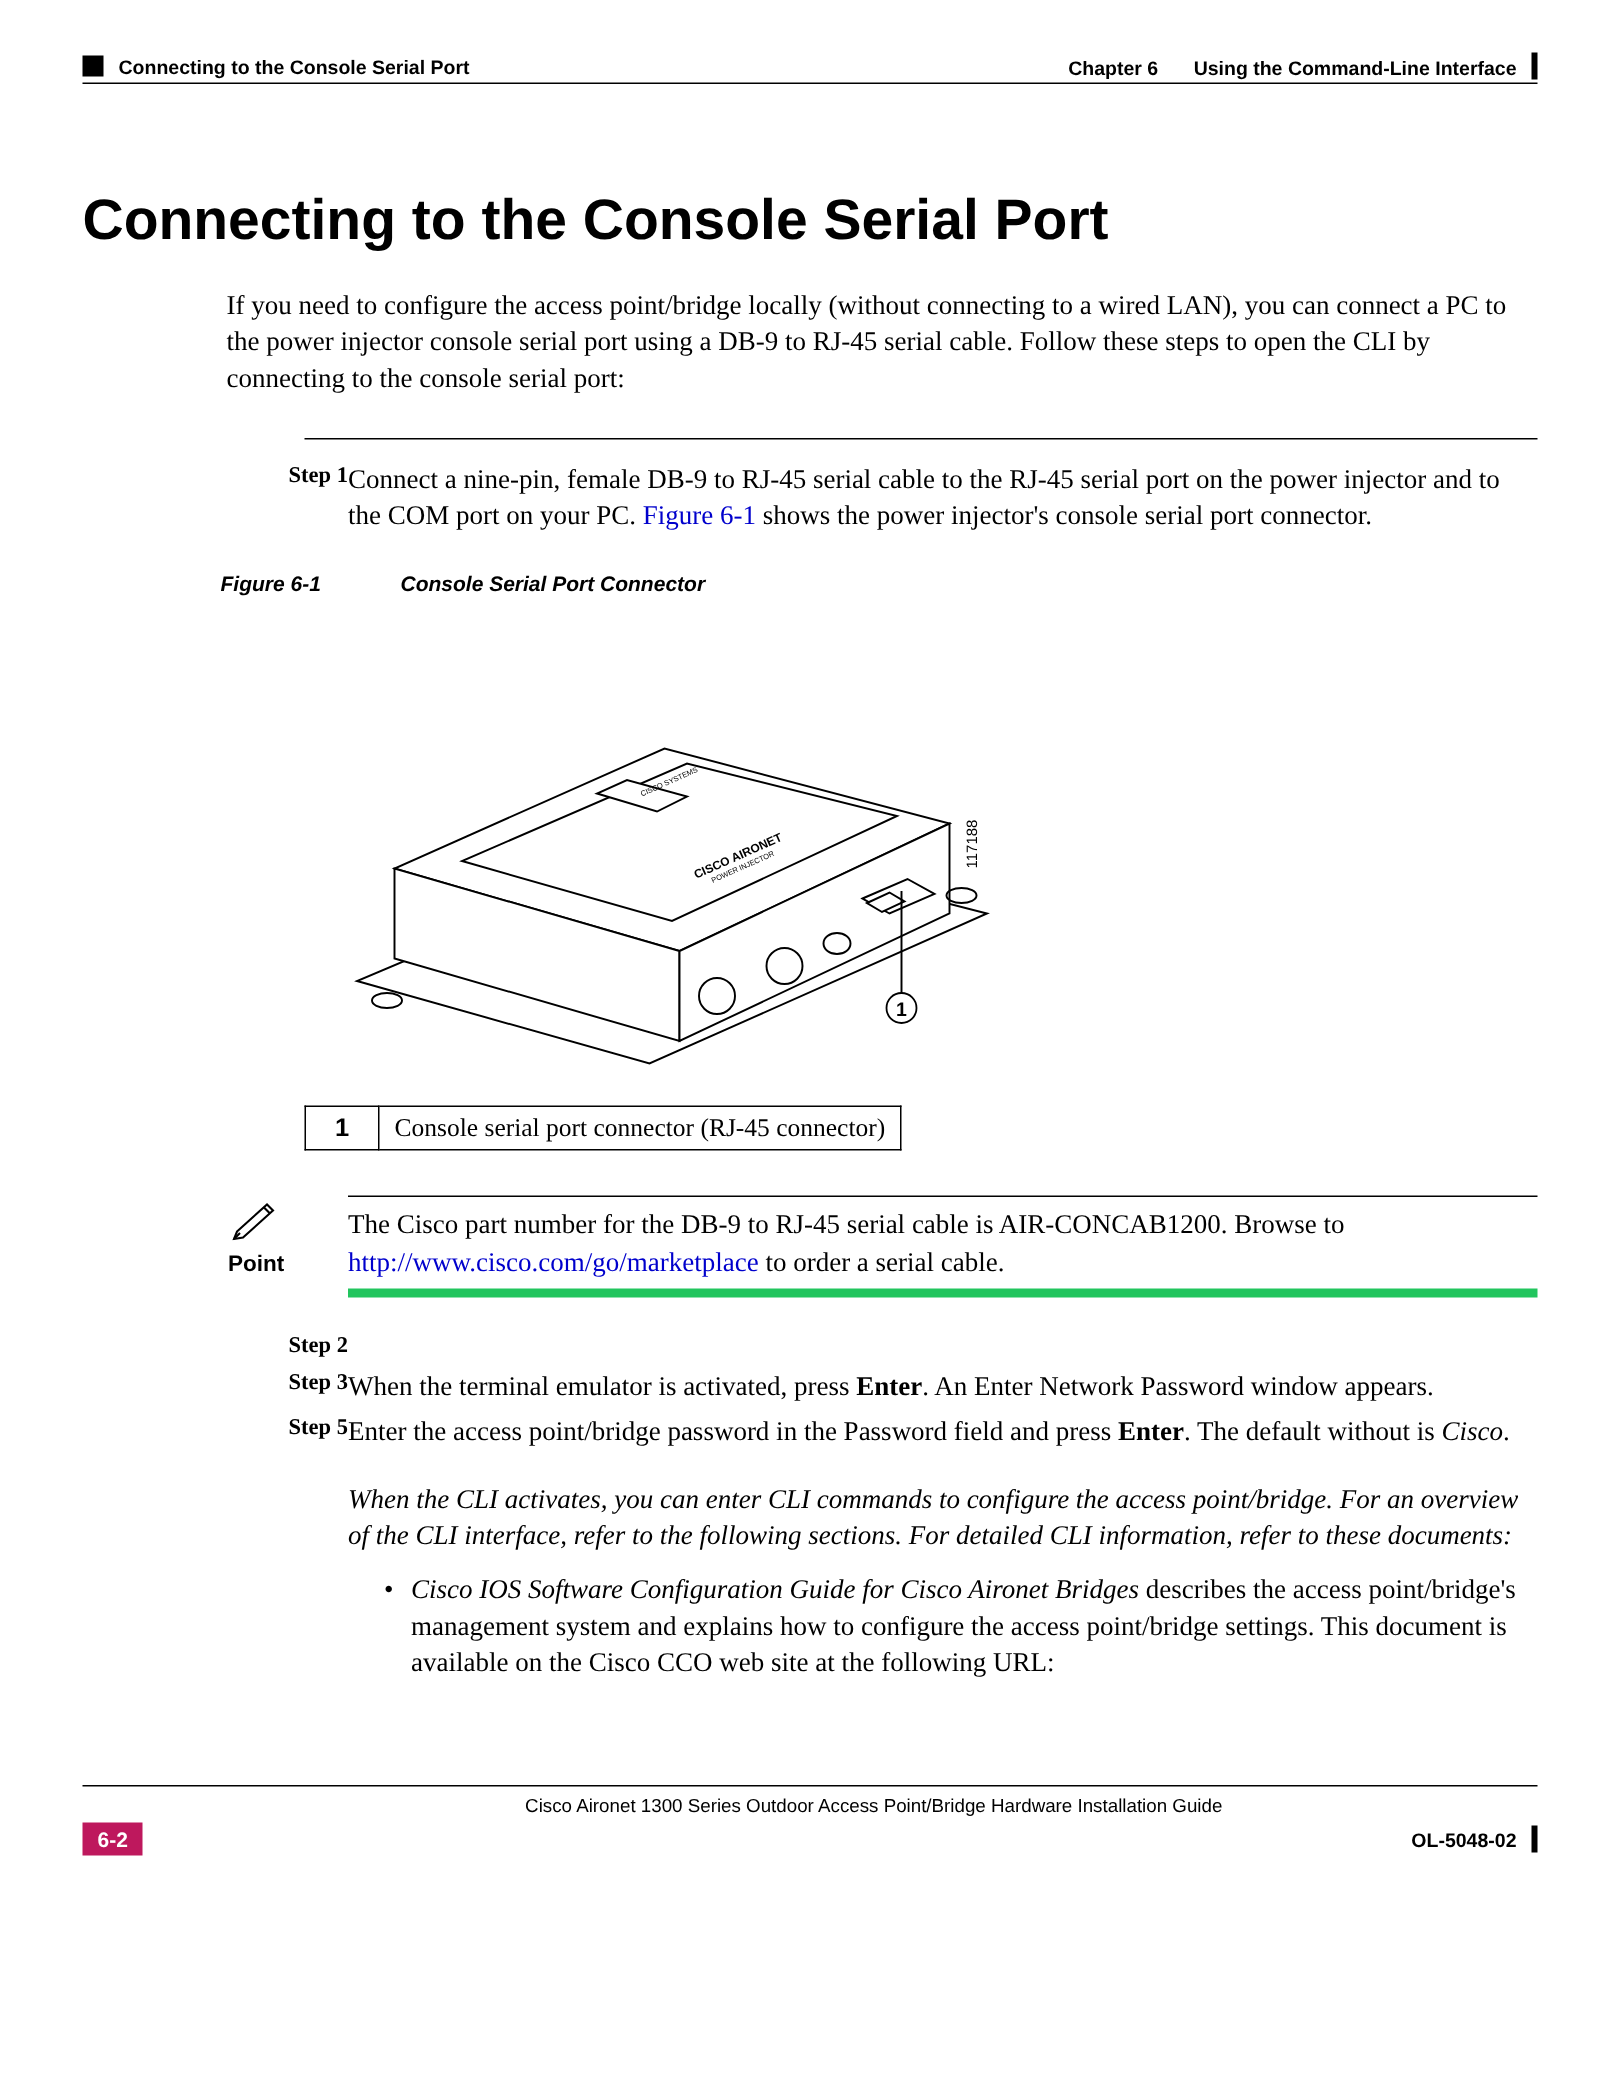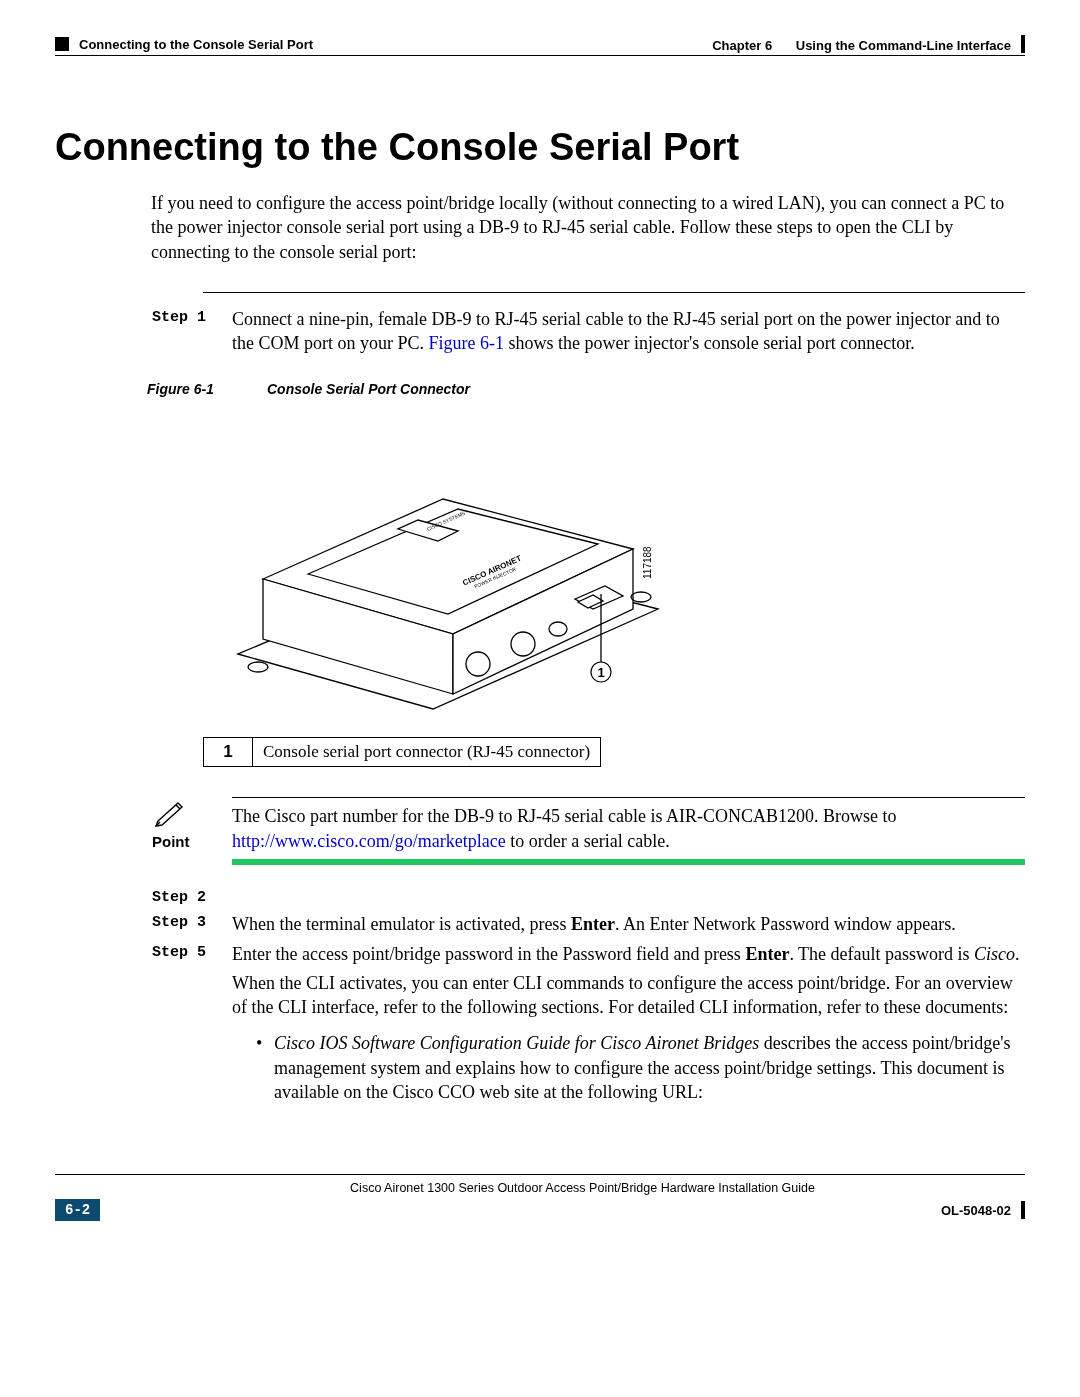--- a/index.html
+++ b/index.html
@@ -59,27 +59,28 @@
   .hr-thin {
     border: none;
     border-top: 1px solid #000;
     margin: 10px 0 14px 148px;
   }
   .step-row {
     display: flex;
     margin-bottom: 6px;
   }
   .step-label {
-    font-family: Liberation Mono, monospace;
+    font-family: Liberation Serif, serif;
     font-weight: bold;
     font-size: 15px;
     width: 80px;
     flex-shrink: 0;
     margin-left: 97px;
     padding-top: 2px;
+    text-align: right;
   }
   .step-content {
     font-size: 18px;
     line-height: 1.35;
     flex: 1;
   }
   .link {
     color: #0000cc;
     text-decoration: none;
   }
@@ -148,21 +149,22 @@
     border-bottom: 6px solid #22c55e;
     padding: 6px 0;
   }
   .step-content .bold-sans {
     font-weight: bold;
   }
   .step-content .italic {
     font-style: italic;
   }
   .cont-paragraph {
-    margin-top: 4px;
+    margin-top: 20px;
+    font-style: italic;
   }
   .bullet-row {
     display: flex;
     margin-top: 12px;
     margin-left: 24px;
   }
   .bullet-dot {
     width: 18px;
     flex-shrink: 0;
     font-size: 18px;
@@ -182,23 +184,23 @@
     font-size: 12.5px;
     text-align: center;
     margin-left: 85px;
   }
   .footer-bottom {
     display: flex;
     align-items: center;
     margin-top: 4px;
   }
   .page-badge {
-    background: #0c4a6e;
+    background: #be185d;
     color: #fff;
-    font-family: Liberation Mono, monospace;
+    font-family: Liberation Sans, sans-serif;
     font-weight: bold;
     font-size: 14px;
     padding: 3px 10px;
   }
   .doc-num {
     margin-left: auto;
     font-family: Arial, Helvetica, sans-serif;
     font-weight: bold;
     font-size: 13px;
     display: flex;
@@ -330,21 +332,21 @@
     <div class="step-label">Step 3</div>
     <div class="step-content">
       <span>When the terminal emulator is activated, press </span><span class="bold-sans">Enter</span><span>. An Enter Network Password window appears.</span>
     </div>
   </div>
 
 
   <div class="step-row">
     <div class="step-label">Step 5</div>
     <div class="step-content">
-      <span>Enter the access point/bridge password in the Password field and press </span><span class="bold-sans">Enter</span><span>. The default password is </span><span class="italic">Cisco</span><span>.</span>
+      <span>Enter the access point/bridge password in the Password field and press </span><span class="bold-sans">Enter</span><span>. The default without is </span><span class="italic">Cisco</span><span>.</span>
       <div class="cont-paragraph">When the CLI activates, you can enter CLI commands to configure the access point/bridge. For an overview of the CLI interface, refer to the following sections. For detailed CLI information, refer to these documents:</div>
       <div class="bullet-row">
         <div class="bullet-dot">•</div>
         <div class="bullet-text">
           <span class="italic">Cisco IOS Software Configuration Guide for Cisco Aironet Bridges</span><span> describes the access point/bridge's management system and explains how to configure the access point/bridge settings. This document is available on the Cisco CCO web site at the following URL:</span>
         </div>
       </div>
     </div>
   </div>
 

